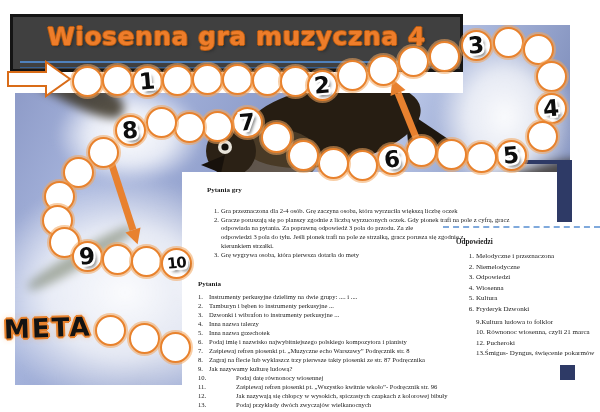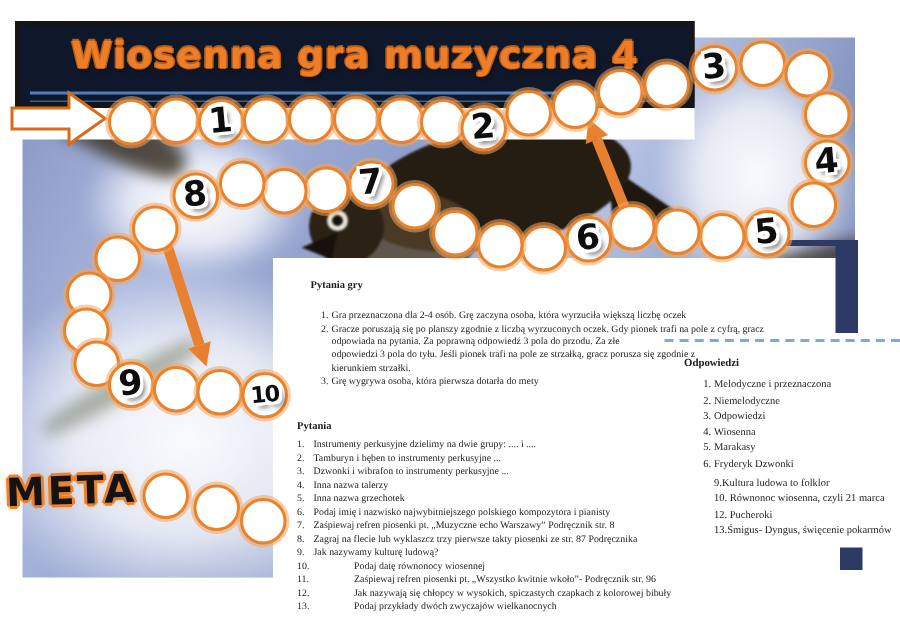--- a/index.html
+++ b/index.html
@@ -18,21 +18,21 @@
   .bl4{left:155px;top:190px;width:155px;height:125px;}
   .br{border-radius:40%;}
   .br1{left:-15px;top:40px;width:130px;height:34px;background:#3c3526;opacity:.85;transform:rotate(28deg);}
   .br2{left:90px;top:18px;width:200px;height:22px;background:#4a4132;opacity:.5;transform:rotate(6deg);}
   .br3{left:420px;top:150px;width:150px;height:22px;background:#3a332a;opacity:.8;transform:rotate(-18deg);}
   .br4{left:6px;top:225px;width:120px;height:16px;background:#55603e;opacity:.45;transform:rotate(-30deg);}
   .bird{position:absolute;left:150px;top:40px;filter:blur(.7px);}
 
   
   .title-mask{position:absolute;left:10px;top:68px;width:453px;height:25px;background:#fff;}
-  .title-box{position:absolute;left:10px;top:14px;width:447px;height:52px;background:#0f172a;border:3px solid #151515;}
+  .title-box{position:absolute;left:10px;top:14px;width:447px;height:52px;background:#404040;border:3px solid #151515;}
   .title-text{font-family:"DejaVu Sans",sans-serif;font-weight:bold;font-size:25px;letter-spacing:.5px;
     color:#EE7D2A;text-align:center;margin-top:5px;
     text-shadow:1px 0 0 #b85c12,-1px 0 0 #b85c12,0 1px 0 #b85c12,0 -1px 0 #b85c12,2px 2px 3px rgba(0,0,0,.25);}
   .title-underline{position:absolute;left:7px;right:7px;bottom:1px;height:4px;
     border-top:2px solid #4F81BD;border-bottom:1px solid #365F91;}
 
   
   .panel{position:absolute;left:182px;top:172px;width:418px;height:240px;background:#fff;color:#222;}
   .hdr{font-weight:bold;font-size:7px;color:#1a1a1a;}
   .rules{position:absolute;left:25px;top:14px;width:356px;}
@@ -139,21 +139,21 @@
         </ol>
     </div>
     <div class="odp">
       <div class="hdr">Odpowiedzi</div>
       <ol>
 
       <li><span class="an">1.</span><span>Melodyczne i przeznaczona</span></li>
           <li><span class="an">2.</span><span>Niemelodyczne</span></li>
           <li><span class="an">3.</span><span>Odpowiedzi</span></li>
           <li><span class="an">4.</span><span>Wiosenna</span></li>
-          <li><span class="an">5.</span><span>Marakasy</span></li>
+          <li><span class="an">5.</span><span>Kultura</span></li>
           <li><span class="an">6.</span><span>Fryderyk Dzwonki</span></li>
         </ol>
       <div class="aextras">
 
       <div class="aextra">9.Kultura ludowa to folklor</div>
           <div class="aextra">10. Równonoc wiosenna, czyli 21 marca</div>
           <div class="aextra">12. Pucheroki</div>
           <div class="aextra">13.Śmigus- Dyngus, święcenie pokarmów</div>
         </div>
     </div>

